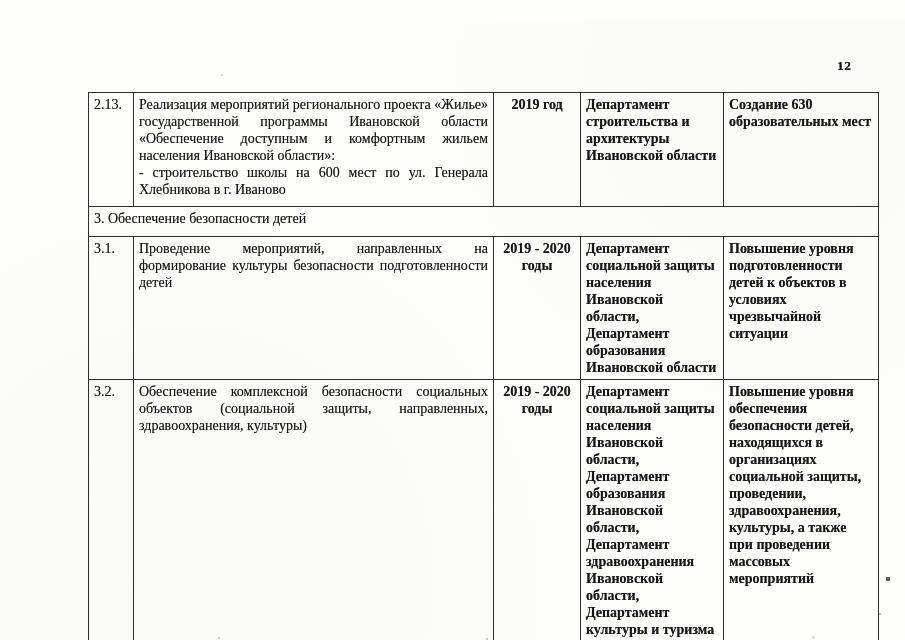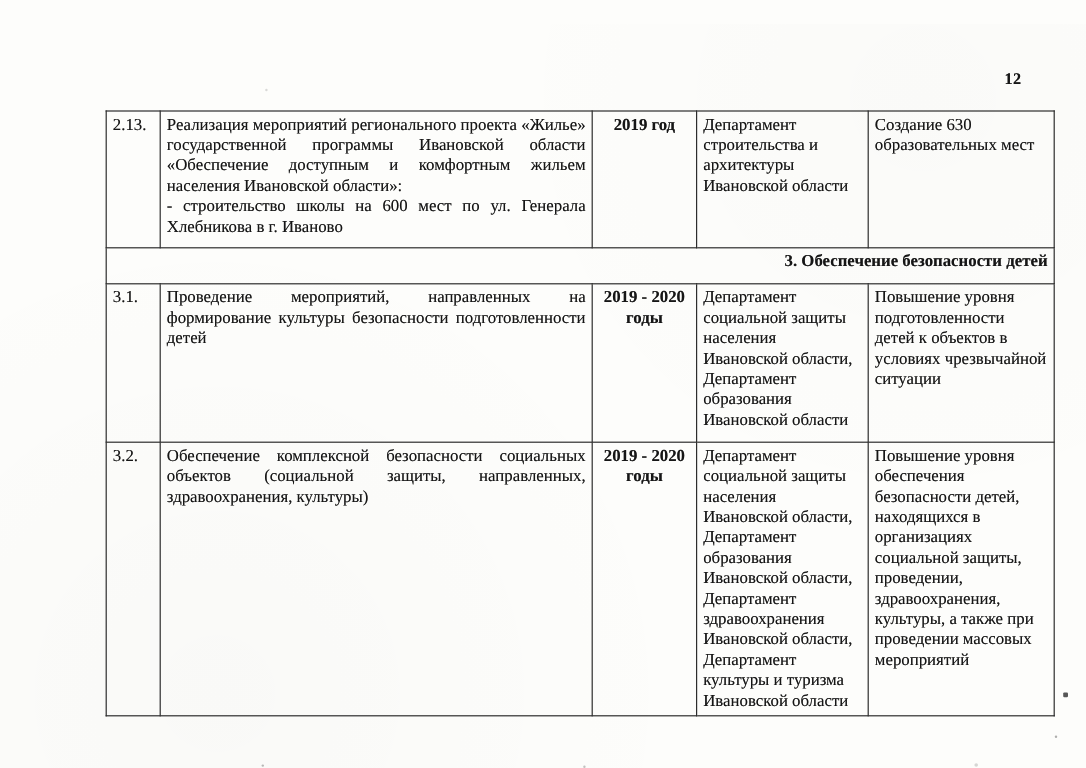--- a/index.html
+++ b/index.html
@@ -35,23 +35,23 @@
     text-shadow:0 0 0.5px rgba(25,25,25,0.55);
     overflow:hidden;
   }
   tr.r1{height:114px;}
   tr.sec{height:30px;}
   tr.r2{height:132px;}
   tr.r3{height:223px;}
   td.c-num{padding-left:4px;padding-right:2px;}
   td.c-act{text-align:justify;white-space:pre-line;padding-left:6px;padding-right:4px;}
   td.c-per{text-align:center;padding-left:2px;padding-right:2px;font-weight:bold;}
-  td.c-exe,td.c-res{padding-left:6px;}
+  td.c-exe,td.c-res{padding-left:6px;font-weight:bold;}
   td.c-section{
-    text-align:right;font-weight:bold;vertical-align:middle;
+    text-align:left;font-weight:normal;vertical-align:middle;
     padding:2px;font-size:14px;
   }
   .speck{position:absolute;background:#3a3a3a;border-radius:50%;}
 </style>
 </head>
 <body>
 
 <div class="page">
 
   <div class="page-number">12</div>

